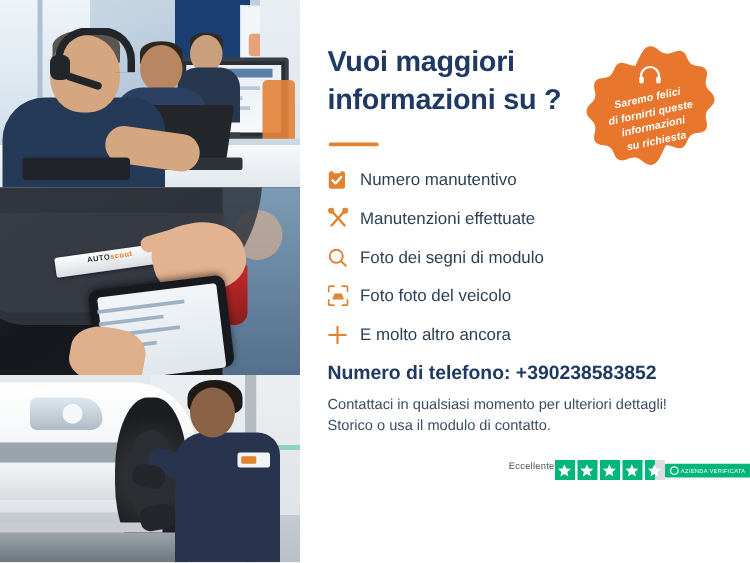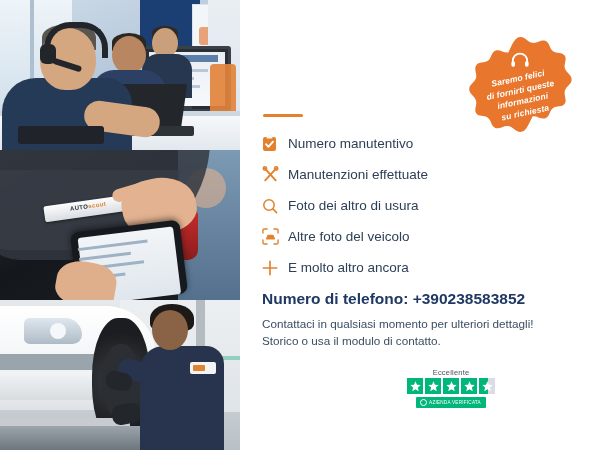--- a/index.html
+++ b/index.html
@@ -427,22 +427,22 @@
   }
   .tp-logo .tpname {
     font-size: 15.5px;
     font-weight: bold;
     color: #191919;
     letter-spacing: -0.3px;
   }
   .tp-right {
     margin-left: 7px;
     display: flex;
-    flex-direction: column;
-    align-items: center;
+    flex-direction: row;
+    align-items: flex-start;
   }
   .tp-excellent {
     font-size: 7.5px;
     color: #4b5255;
     letter-spacing: .2px;
     margin-bottom: 1px;
   }
   .tp-stars { display: flex; gap: 2px; }
   .tp-star {
     width: 16px; height: 16px;
@@ -553,20 +553,21 @@
       <div class="mech-logo"></div>
       <div class="mech-arm"></div>
       <div class="mech-glove"></div>
       <div class="mech-glove2"></div>
     </div>
 
   </div>
 
   <div class="content">
 
+    <div class="headline">Vuoi maggiori informazioni su ?</div>
     <div class="rule"></div>
 
     <div class="badge">
       <svg width="104" height="104" viewBox="0 0 104 104">
         <path fill="#e8762c" d="M52 3c5.2 0 7.5 5.4 12.5 6.1 5 .7 8.9-3.7 13.4-1.9 4.5 1.8 3.8 7.7 7.7 10.5 3.9 2.8 9.3 0.6 12 4.5 2.7 3.9-1.1 8.5 0.2 13.2 1.3 4.7 7 6.4 7 11.6 0 5.2-5.7 6.9-7 11.6-1.3 4.7 2.5 9.3-0.2 13.2-2.7 3.9-8.1 1.7-12 4.5-3.9 2.8-3.2 8.7-7.7 10.5-4.5 1.8-8.4-2.6-13.4-1.9C59.5 95.6 57.2 101 52 101c-5.2 0-7.5-5.4-12.5-6.1-5-.7-8.9 3.7-13.4 1.9-4.5-1.8-3.8-7.7-7.7-10.5-3.9-2.8-9.3-0.6-12-4.5-2.7-3.9 1.1-8.5-0.2-13.2C4.9 63.9-0.8 62.2-0.8 57c0-5.2 5.7-6.9 7-11.6 1.3-4.7-2.5-9.3 0.2-13.2 2.7-3.9 8.1-1.7 12-4.5 3.9-2.8 3.2-8.7 7.7-10.5 4.5-1.8 8.4 2.6 13.4 1.9C44.5 8.4 46.8 3 52 3z" transform="translate(2,-2) scale(0.97)"></path>
       </svg>
       <svg class="headset" viewBox="0 0 24 20">
         <path d="M3 13V11a9 9 0 0 1 18 0v2" fill="none" stroke="#ffffff" stroke-width="2.2" stroke-linecap="round"></path>
         <rect x="1.2" y="11.5" width="4.6" height="7" rx="2.1" fill="#ffffff"></rect>
         <rect x="18.2" y="11.5" width="4.6" height="7" rx="2.1" fill="#ffffff"></rect>
@@ -604,35 +605,35 @@
         <span class="ftxt">Manutenzioni effettuate</span>
       </div>
 
       <div class="feat">
         <span class="ico">
           <svg width="16" height="16" viewBox="0 0 16 16">
             <circle cx="7" cy="7" r="5.2" fill="none" stroke="#e2822f" stroke-width="1.5"></circle>
             <path d="M10.9 10.9L14.6 14.6" stroke="#e2822f" stroke-width="1.5" stroke-linecap="round"></path>
           </svg>
         </span>
-        <span class="ftxt">Foto dei altro di usura</span>
+        <span class="ftxt">Foto dei segni di modulo</span>
       </div>
 
       <div class="feat">
         <span class="ico">
           <svg width="17" height="17" viewBox="0 0 18 18">
             <path d="M1 5.4V2.4A1.4 1.4 0 0 1 2.4 1h3" fill="none" stroke="#e2822f" stroke-width="1.5" stroke-linecap="round"></path>
             <path d="M12.6 1h3A1.4 1.4 0 0 1 17 2.4v3" fill="none" stroke="#e2822f" stroke-width="1.5" stroke-linecap="round"></path>
             <path d="M17 12.6v3a1.4 1.4 0 0 1-1.4 1.4h-3" fill="none" stroke="#e2822f" stroke-width="1.5" stroke-linecap="round"></path>
             <path d="M5.4 17h-3A1.4 1.4 0 0 1 1 15.6v-3" fill="none" stroke="#e2822f" stroke-width="1.5" stroke-linecap="round"></path>
             <path d="M4.6 10.6h8.8l-1-2.6a1.3 1.3 0 0 0-1.2-.8H6.8a1.3 1.3 0 0 0-1.2.8z" fill="#e2822f"></path>
             <rect x="4.2" y="10.4" width="9.6" height="1.8" rx=".7" fill="#e2822f"></rect>
           </svg>
         </span>
-        <span class="ftxt">Altre foto del veicolo</span>
+        <span class="ftxt">Foto foto del veicolo</span>
       </div>
 
       <div class="feat">
         <span class="ico">
           <svg width="16" height="16" viewBox="0 0 16 16">
             <path d="M8 1.4v13.2M1.4 8h13.2" stroke="#e2822f" stroke-width="1.7" stroke-linecap="round"></path>
           </svg>
         </span>
         <span class="ftxt">E molto altro ancora</span>
       </div>

